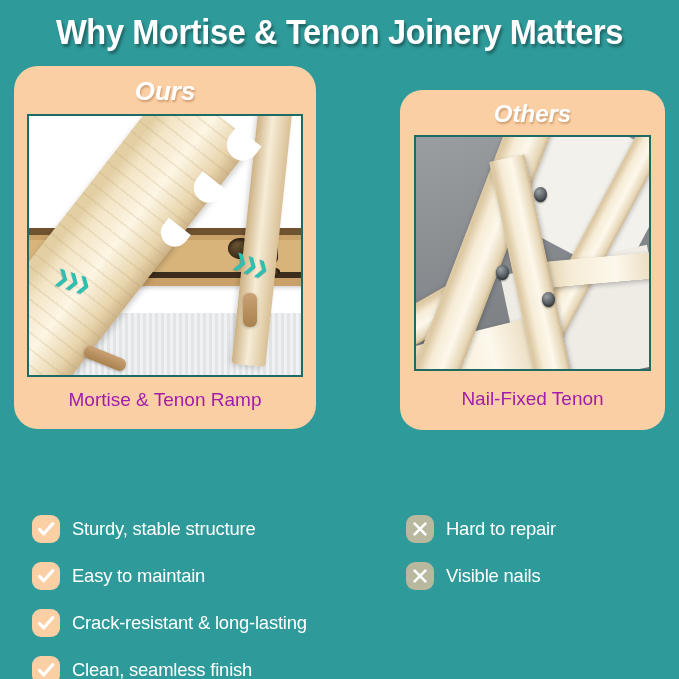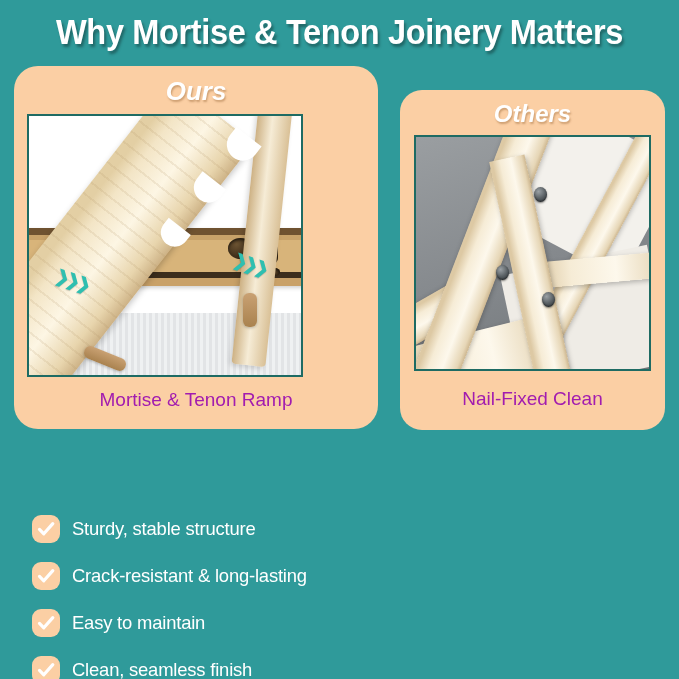--- a/index.html
+++ b/index.html
@@ -40,21 +40,21 @@
   
   .card {
     position: absolute;
     background: #fbcfa4;
     border-radius: 22px;
     box-sizing: border-box;
   }
   .card-ours {
     left: 14px;
     top: 66px;
-    width: 364px;
+    width: 302px;
     height: 363px;
     border-radius: 24px;
   }
   .card-others {
     left: 400px;
     top: 90px;
     width: 265px;
     height: 340px;
     border-radius: 22px;
   }
@@ -288,65 +288,81 @@
         <div class="s2-beam b-horiz"></div>
         <div class="s2-beam b-bottom"></div>
         <div class="s2-beam b-diag1"></div>
         <div class="s2-beam b-diag2"></div>
         <div class="s2-nail n1"></div>
         <div class="s2-nail n2"></div>
         <div class="s2-nail n3"></div>
       </div>
     </div>
 
-    <div class="card-caption">Nail-Fixed Clean</div>
+    <div class="card-caption">Nail-Fixed Tenon</div>
   </div>
 
 
   <div class="list list-pros">
 
     <div class="list-row">
       <span class="badge badge-check">
         <svg width="28" height="28" viewBox="0 0 28 28">
             <path d="M7.5 14.4 L11.8 18.8 L20.8 8.6" stroke="#ffffff" stroke-width="3.2" fill="none" stroke-linecap="round" stroke-linejoin="round"></path>
           </svg>
       </span>
       <span class="list-label">Sturdy, stable structure</span>
     </div>
 
     <div class="list-row">
       <span class="badge badge-check">
         <svg width="28" height="28" viewBox="0 0 28 28">
             <path d="M7.5 14.4 L11.8 18.8 L20.8 8.6" stroke="#ffffff" stroke-width="3.2" fill="none" stroke-linecap="round" stroke-linejoin="round"></path>
           </svg>
       </span>
+      <span class="list-label"> Easy to maintain</span>
+    </div>
+
+    <div class="list-row">
+      <span class="badge badge-check">
+        <svg width="28" height="28" viewBox="0 0 28 28">
+            <path d="M7.5 14.4 L11.8 18.8 L20.8 8.6" stroke="#ffffff" stroke-width="3.2" fill="none" stroke-linecap="round" stroke-linejoin="round"></path>
+          </svg>
+      </span>
       <span class="list-label">Crack-resistant &amp; long-lasting</span>
     </div>
 
     <div class="list-row">
       <span class="badge badge-check">
         <svg width="28" height="28" viewBox="0 0 28 28">
             <path d="M7.5 14.4 L11.8 18.8 L20.8 8.6" stroke="#ffffff" stroke-width="3.2" fill="none" stroke-linecap="round" stroke-linejoin="round"></path>
           </svg>
       </span>
-      <span class="list-label"> Easy to maintain</span>
-    </div>
-
-    <div class="list-row">
-      <span class="badge badge-check">
-        <svg width="28" height="28" viewBox="0 0 28 28">
-            <path d="M7.5 14.4 L11.8 18.8 L20.8 8.6" stroke="#ffffff" stroke-width="3.2" fill="none" stroke-linecap="round" stroke-linejoin="round"></path>
-          </svg>
-      </span>
       <span class="list-label">Clean, seamless finish</span>
     </div>
 
   </div>
 
   <div class="list list-cons">
 
 
 
-
+    <div class="list-row">
+      <span class="badge badge-x">
+        <svg width="28" height="28" viewBox="0 0 28 28">
+            <path d="M8.6 8.6 L19.4 19.4 M19.4 8.6 L8.6 19.4" stroke="#ffffff" stroke-width="2.6" fill="none" stroke-linecap="round"></path>
+          </svg>
+      </span>
+      <span class="list-label">Hard to repair</span>
+    </div>
+
+    <div class="list-row">
+      <span class="badge badge-x">
+        <svg width="28" height="28" viewBox="0 0 28 28">
+            <path d="M8.6 8.6 L19.4 19.4 M19.4 8.6 L8.6 19.4" stroke="#ffffff" stroke-width="2.6" fill="none" stroke-linecap="round"></path>
+          </svg>
+      </span>
+      <span class="list-label">Visible nails</span>
+    </div>
 
   </div>
 
 </div>
 
 </body></html>

